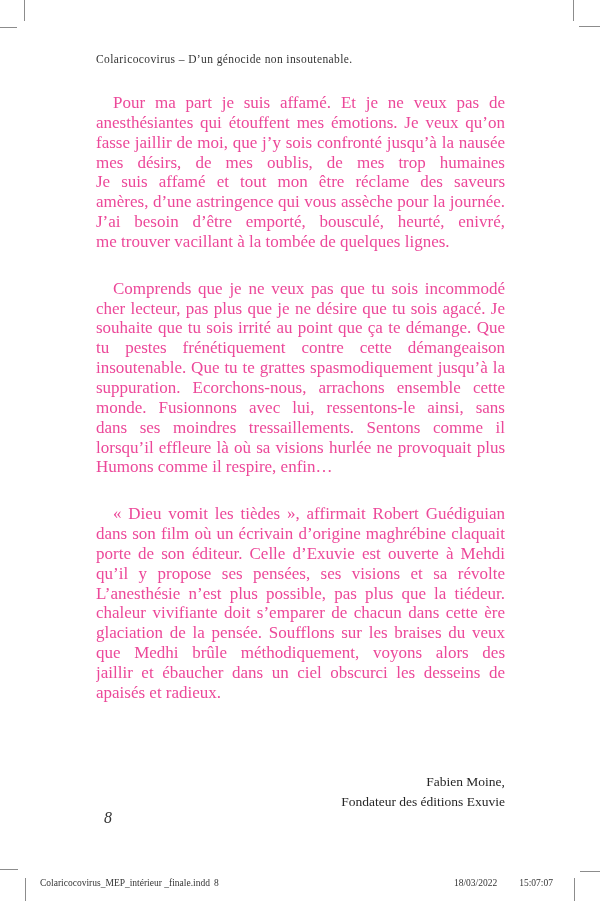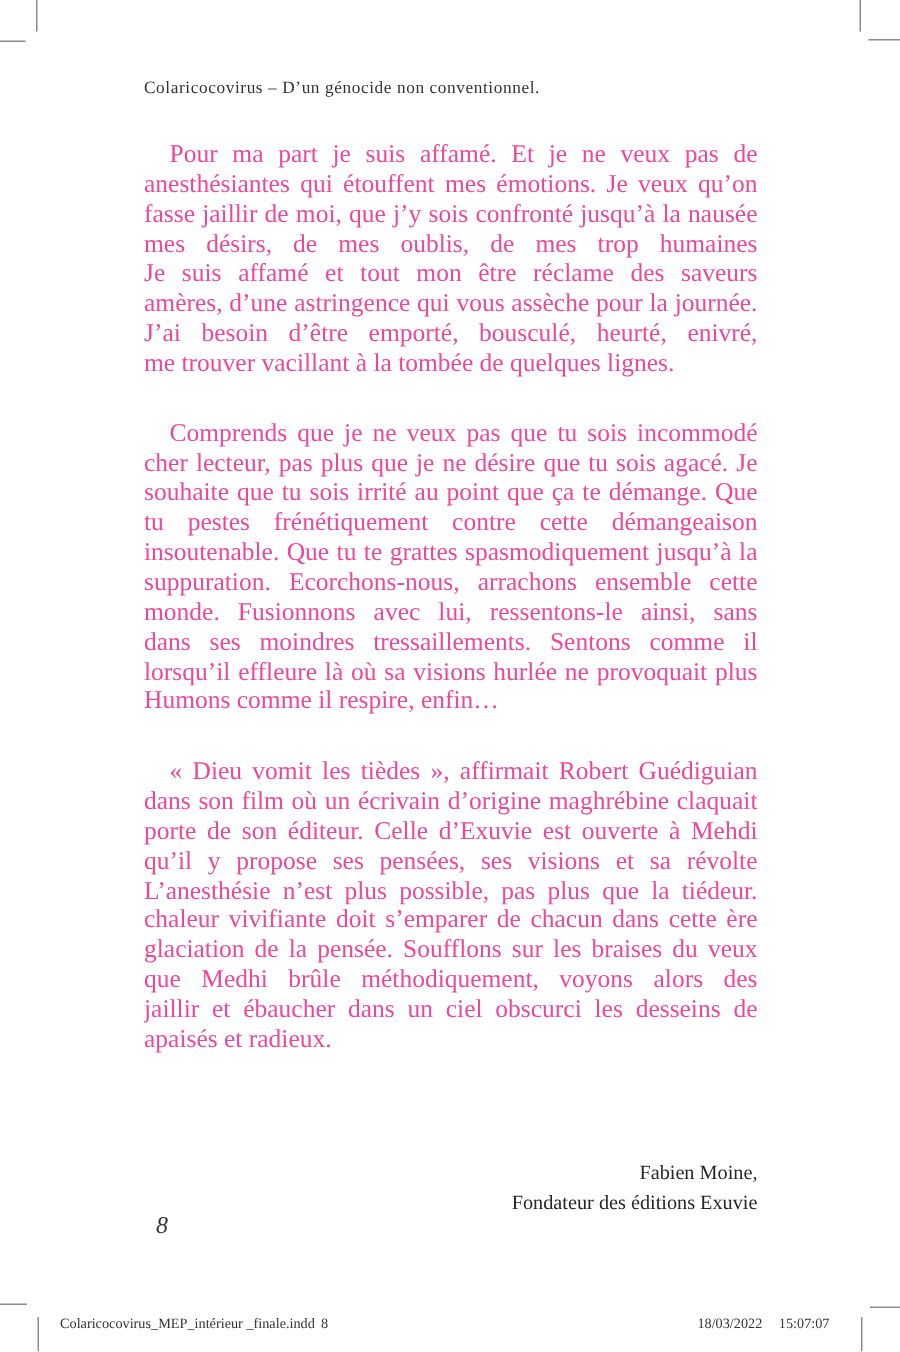--- a/index.html
+++ b/index.html
@@ -97,35 +97,35 @@
     position: absolute;
     left: 214px;
     top: 0;
   }
   .slug .datetime {
     position: absolute;
     right: 47px;
     top: 0;
     white-space: nowrap;
   }
-  .slug .date { margin-right: 11px; }
+  .slug .date { margin-right: 22px; }
 </style>
 </head>
 <body>
 
 <div class="crop" style="left:24px; top:0; width:1px; height:21px;"></div>
 <div class="crop" style="left:0; top:27px; width:17px; height:1px;"></div>
 <div class="crop" style="left:573px; top:0; width:1px; height:21px;"></div>
 <div class="crop" style="left:579px; top:26px; width:21px; height:1px;"></div>
 <div class="crop" style="left:0; top:869px; width:18px; height:1px;"></div>
 <div class="crop" style="left:25px; top:878px; width:1px; height:23px;"></div>
 <div class="crop" style="left:580px; top:871px; width:20px; height:1px;"></div>
 <div class="crop" style="left:574px; top:878px; width:1px; height:23px;"></div>
 
-<div class="running-header">Colaricocovirus  –  D’un génocide non conventionnel.</div>
+<div class="running-header">Colaricocovirus  –  D’un génocide non insoutenable.</div>
 
 <div class="text-block" id="body-paragraphs">
     <div class="paragraph">
       <div class="line first">Pour ma part je suis affamé. Et je ne veux pas de sucreries</div>
       <div class="line">anesthésiantes qui étouffent mes émotions. Je veux qu’on les</div>
       <div class="line">fasse jaillir de moi, que j’y sois confronté jusqu’à la nausée de</div>
       <div class="line">mes désirs, de mes oublis, de mes trop humaines inconséquences.</div>
       <div class="line">Je suis affamé et tout mon être réclame des saveurs piquantes,</div>
       <div class="line">amères, d’une astringence qui vous assèche pour la journée.</div>
       <div class="line">J’ai besoin d’être emporté, bousculé, heurté, enivré, chahuté à</div>

